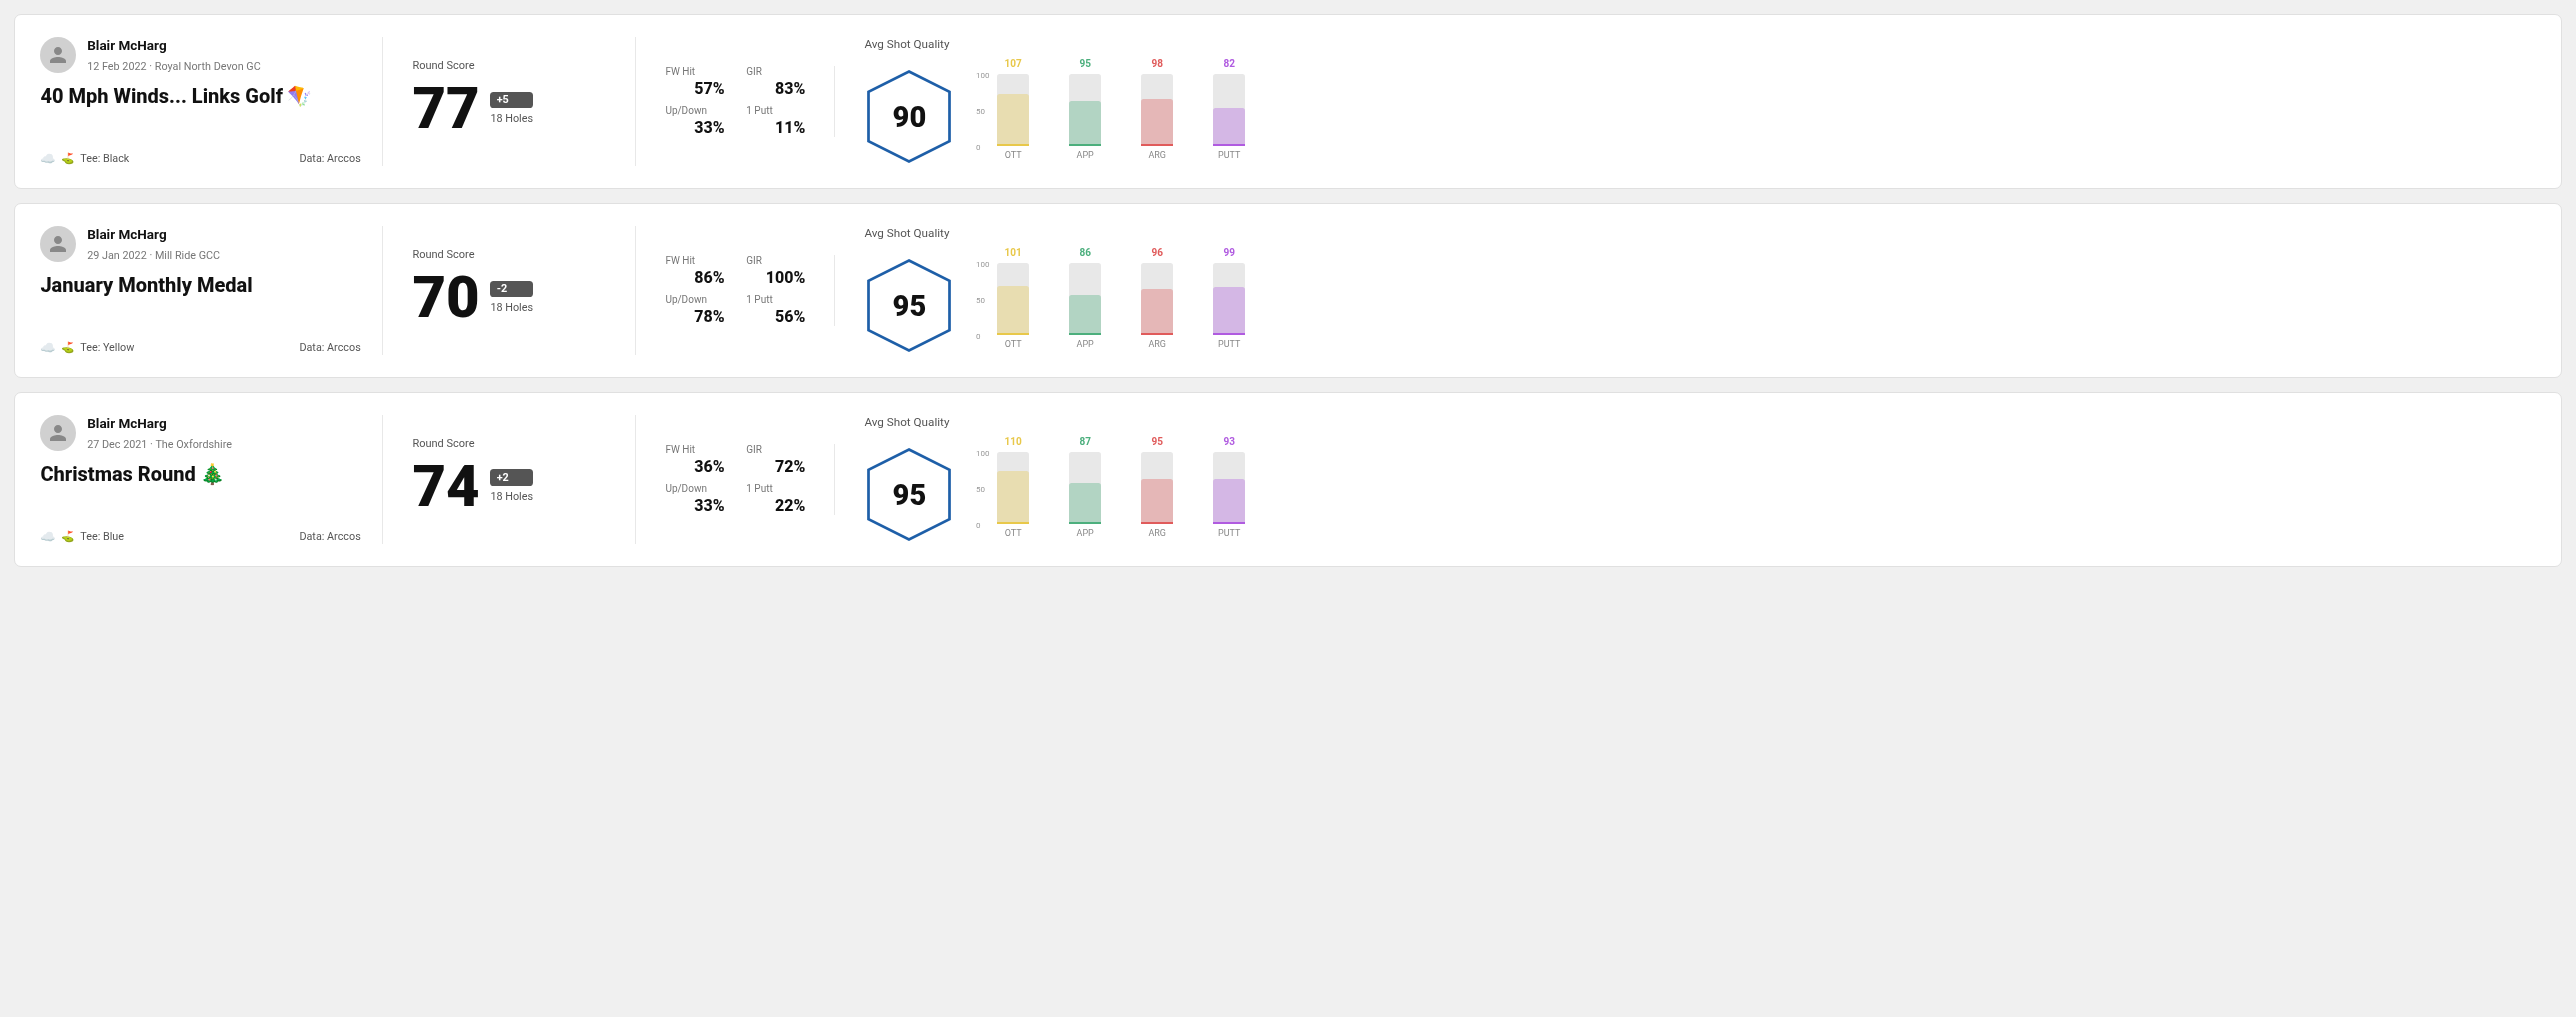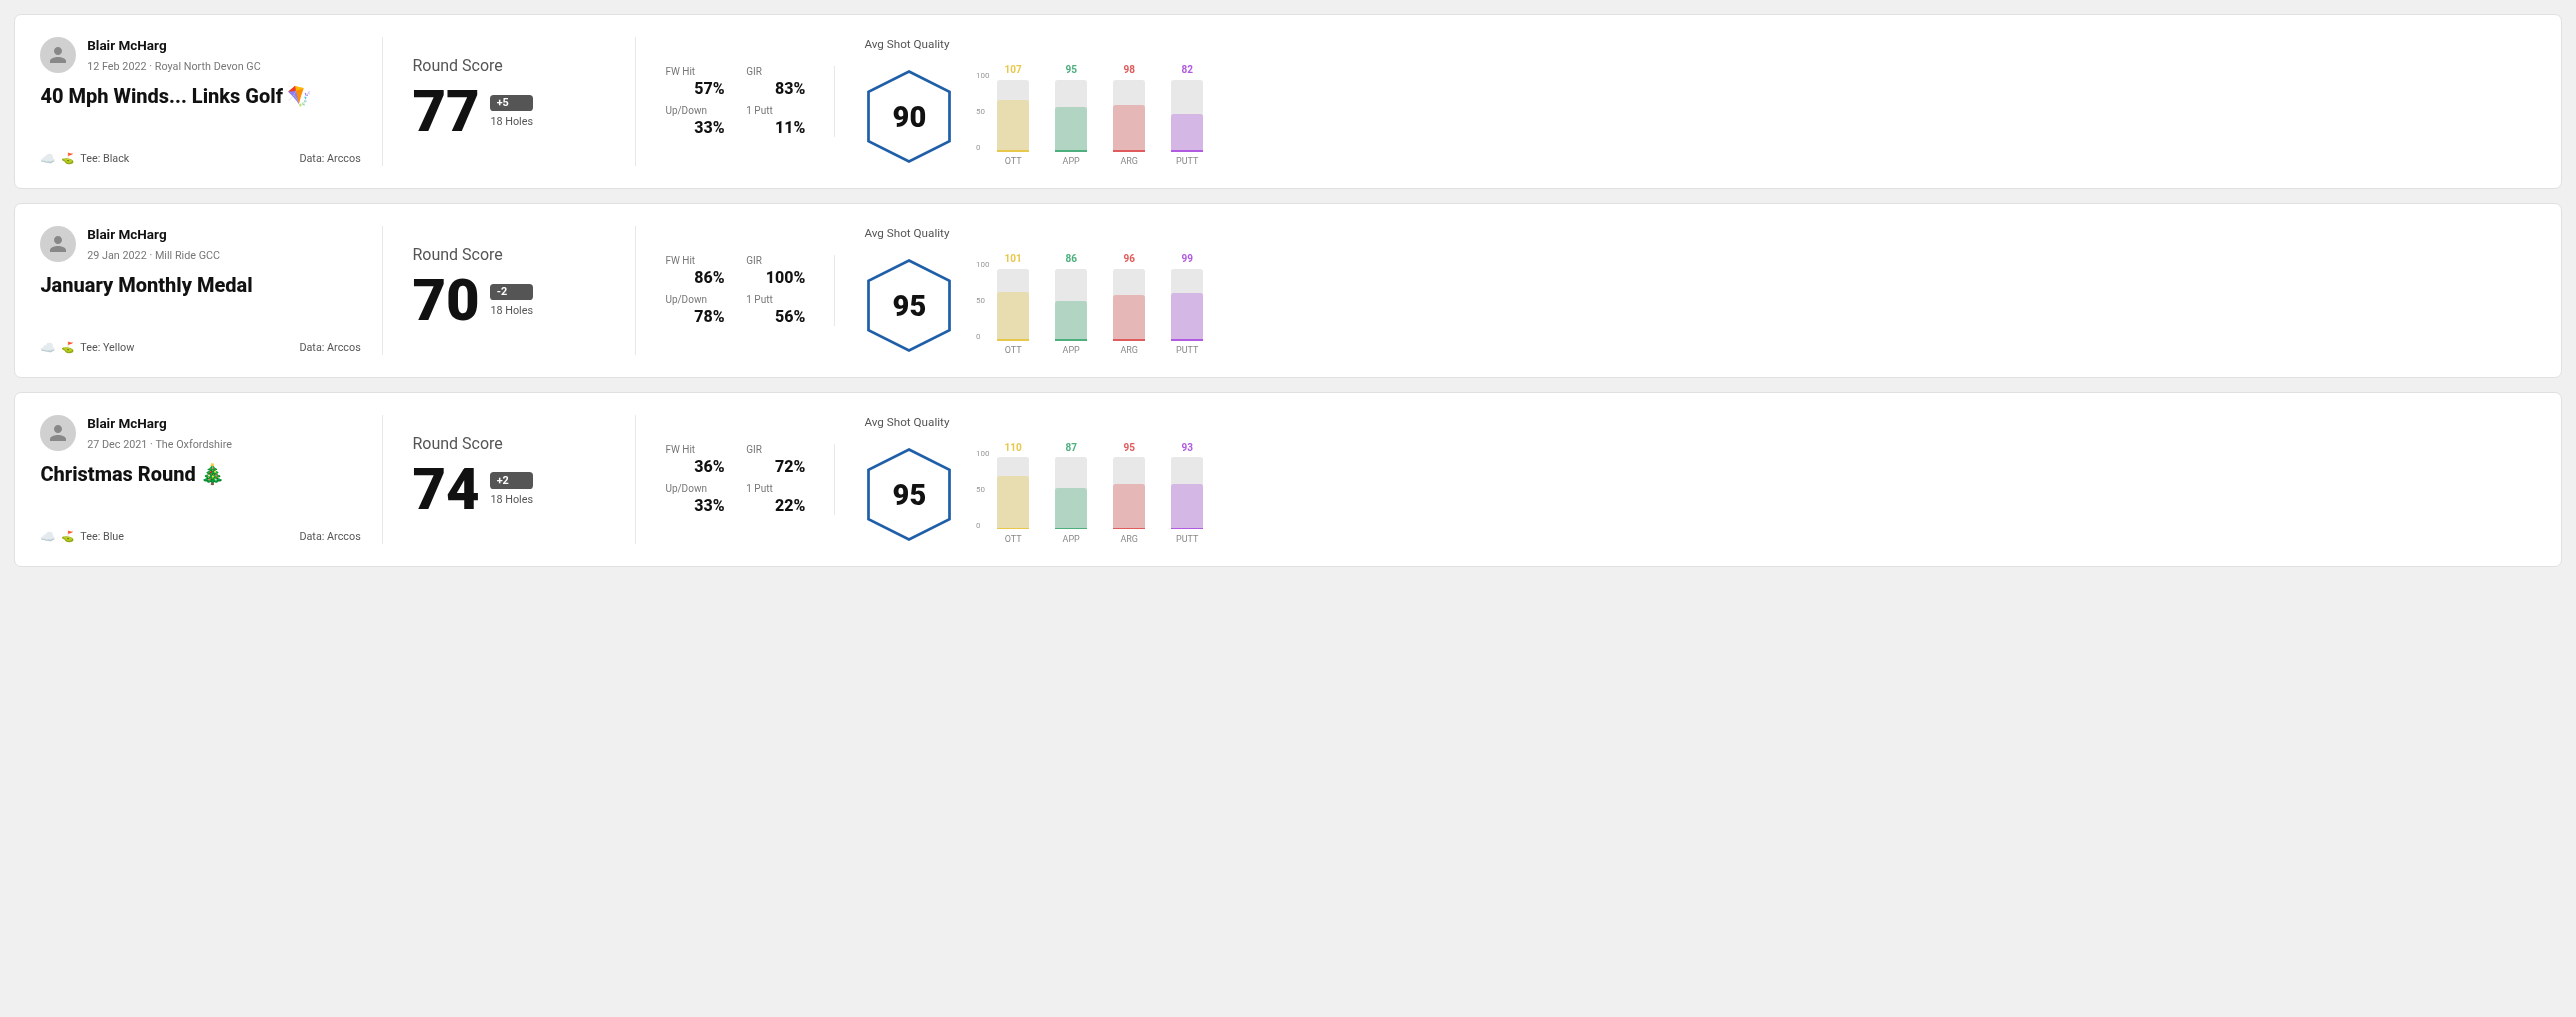--- a/index.html
+++ b/index.html
@@ -86,21 +86,21 @@
     .middle-section {
       width: 253px;
       flex-shrink: 0;
       padding: 0 29px;
       border-right: 0.9px solid #e8e8e8;
       display: flex;
       flex-direction: column;
       justify-content: center;
     }
     .section-label {
-      font-size: 16px;
+      font-size: 11px;
       color: #555;
       margin-bottom: 7.2px;
     }
     .score-row {
       display: flex;
       align-items: center;
       gap: 10.8px;
       margin-bottom: 7.2px;
     }
     .score-big {
@@ -168,22 +168,21 @@
       font-size: 29px;
       font-weight: 900;
       color: #111;
     }
     .hex-svg {
       width: 90px;
       height: 99px;
     }
     .bar-chart {
       display: flex;
-      align-items: flex-end;
-      gap: 18px;
+      gap: 32px;
       height: 108px;
       position: relative;
     }
     .bar-col {
       display: flex;
       flex-direction: column;
       align-items: center;
       gap: 2.7px;
       width: 40px;
     }

